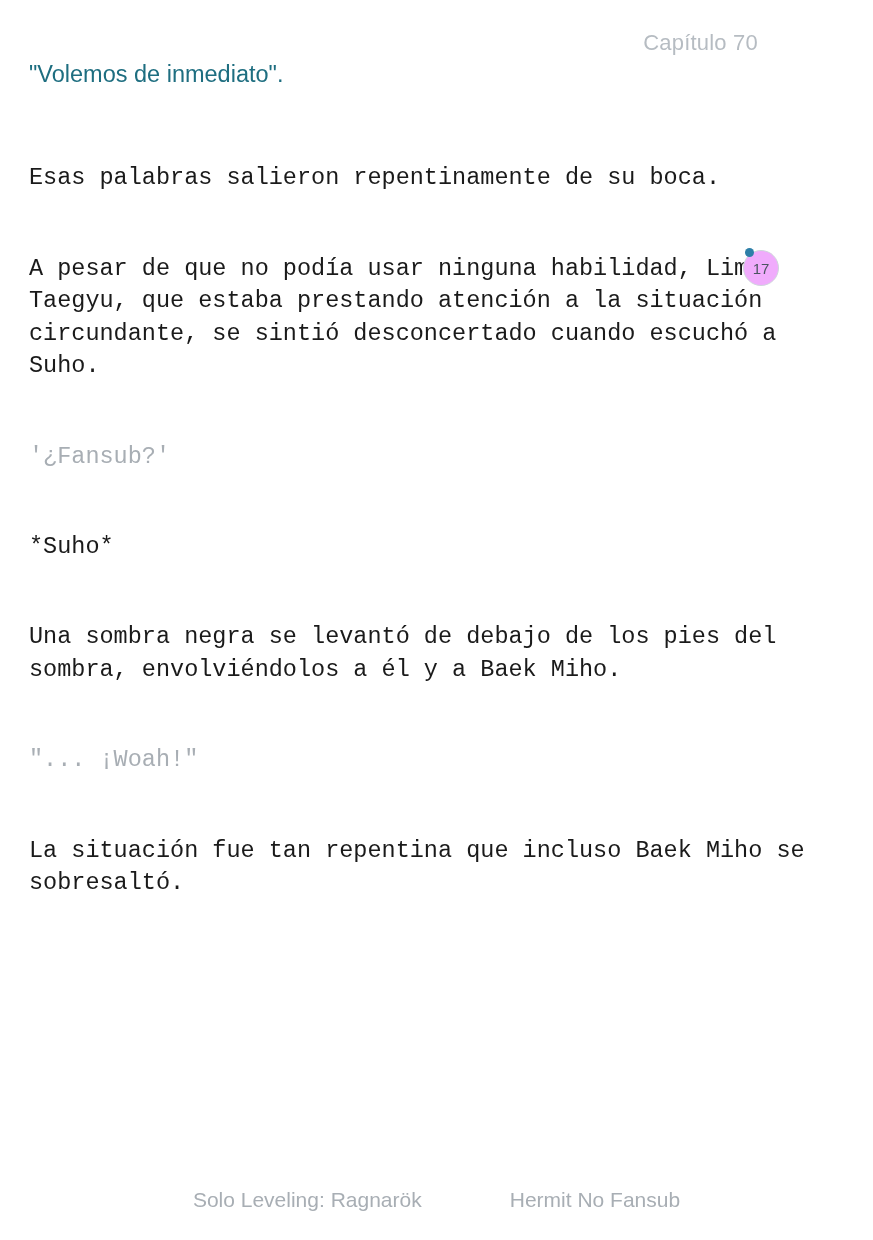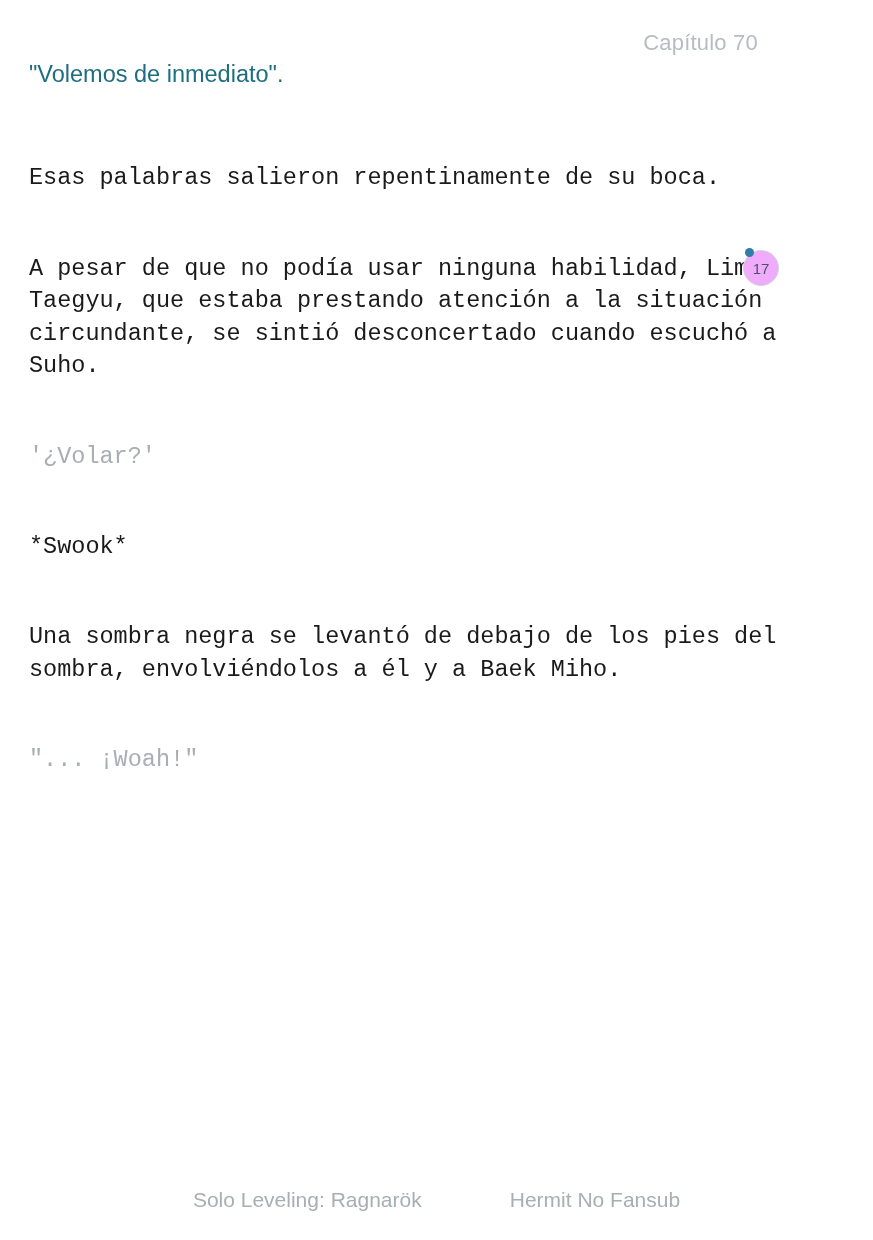--- a/index.html
+++ b/index.html
@@ -107,24 +107,25 @@
 <body>
 
 <div class="page">
 
   <div class="chapter-label">Capítulo 70</div>
 
   <div class="content">
     <p class="para first teal">"Volemos de inmediato".</p>
     <p class="para tight">Esas palabras salieron repentinamente de su boca.</p>
     <p class="para tight">A pesar de que no podía usar ninguna habilidad, Lim Taegyu, que estaba prestando atención a la situación circundante, se sintió desconcertado cuando escuchó a Suho.</p>
-    <p class="para tight muted">'¿Volar?'</p>
-    <p class="para tight">*Swook*</p>
+    <p class="para tight muted">'¿Fansub?'</p>
+    <p class="para tight">*Suho*</p>
     <p class="para tight">Una sombra negra se levantó de debajo de los pies del sombra, envolviéndolos a él y a Baek Miho.</p>
     <p class="para tight muted">"... ¡Woah!"</p>
+    <p class="para tight">La situación fue tan repentina que incluso Baek Miho se sobresaltó.</p>
   </div>
 
   <div class="page-marker">
     <span class="dot"></span>
     <span>17</span>
   </div>
 
   <div class="footer">
     <span>Solo Leveling: Ragnarök</span>
     <span>Hermit No Fansub</span>

